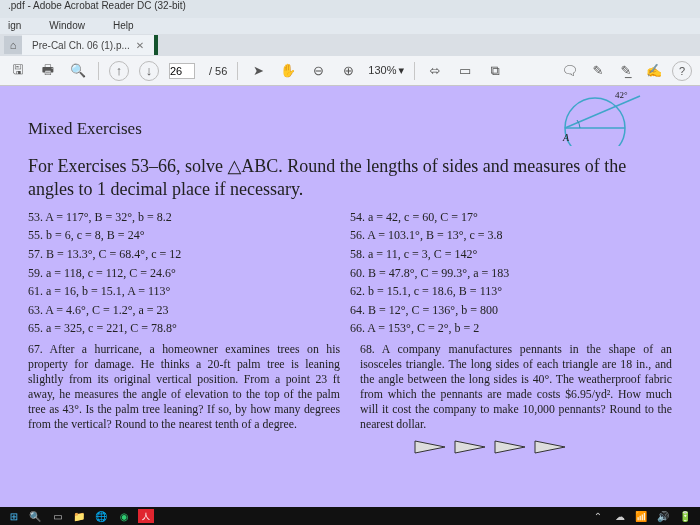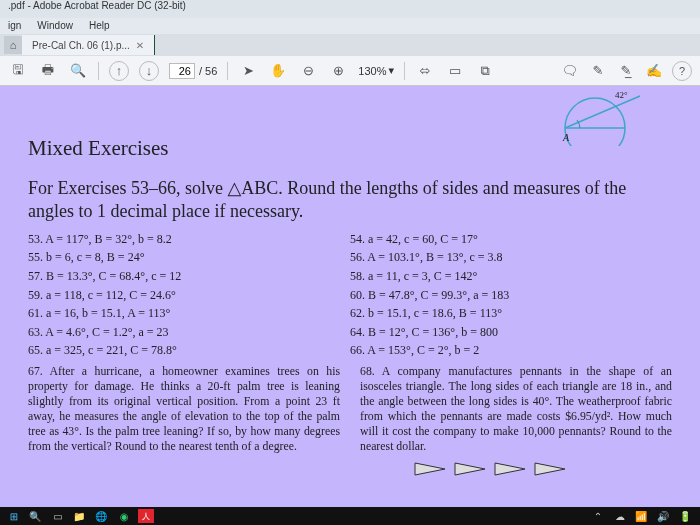--- a/index.html
+++ b/index.html
@@ -10,68 +10,68 @@
   overflow: hidden;
   position: relative;
 }
 .titlebar {
   height: 18px; background: #dde4ea; color: #333;
   font-size: 10px; padding: 0 8px;
 }
 .menubar {
   height: 16px; background: #e3e9ef;
   font-size: 10px; padding: 2px 8px; color: #333;
-  display: flex; gap: 16px;
+  display: flex; gap: 28px;
 }
 .tabrow {
   height: 22px; background: #dadfe5;
   display: flex; align-items: center; padding: 0 4px;
 }
 .tab-home {
   width: 18px; height: 18px; background: #c5ccd4;
   font-size: 11px; display:flex; align-items:center; justify-content:center;
   color:#555;
 }
 .tab {
   height: 20px; background: #eef2f6; padding: 2px 10px;
   font-size: 10px; color: #444;
   display:flex; align-items:center; gap:6px;
-  border-right: 1px solid #14532d;
+  border-right: 4px solid #14532d;
 }
 .tab .x { font-size: 10px; color: #777; }
 .toolbar {
   height: 30px; background: #f2f4f7;
   display: flex; align-items: center; gap: 10px;
   padding: 0 8px; border-bottom: 1px solid #c7c7c7;
   font-size: 11px; color: #555;
 }
 .toolbar .sep { width:1px; height:18px; background:#c7c7c7; }
 .tbtn {
   width: 20px; height: 20px; display:flex; align-items:center;
   justify-content:center; font-size: 13px; color:#555;
 }
 .pagebox {
   display:flex; align-items:center; font-size:11px; color:#333;
 }
 .pagebox input {
   width: 26px; height: 16px; border:1px solid #bbb;
-  font-size: 11px; text-align: right; padding-right:3px;
-}
-.zoom { font-size: 11px; color:#333; display:flex; align-items:center; gap:2px;}
+  font-size: 11px; text-align: left; padding-right:3px;
+}
+.zoom { font-size: 11px; color:#333; display:flex; align-items:flex-start; gap:2px;}
 .right-icons { margin-left:auto; display:flex; gap:8px; }
 .page {
   position:absolute; top:86px; left:0; right:0; bottom:18px;
   background:#c4b5fd; padding: 20px 28px 8px 28px;
   font-family: "Times New Roman", serif;
   color:#222;
 }
 .diagram {
   position:absolute; top:0; right:40px; width:150px; height:60px;
 }
-.mixed { font-size: 21px; font-weight: normal; margin-top: 30px; }
+.mixed { font-size: 17px; font-weight: normal; margin-top: 13px; }
 .instr { font-size: 18px; margin-top: 16px; line-height:1.3; }
 .cols {
   display:flex; margin-top: 6px; 
   font-size: 12px; line-height: 1.55;
 }
 .col { flex:1; }
 .ex { white-space: nowrap; }
 .wordcols {
   display:flex; gap: 20px; margin-top: 4px;
   font-size: 11.8px; line-height: 1.28; justify-content: flex-end;
@@ -111,21 +111,21 @@
 </div>
 <div class="toolbar">
   <div class="tbtn">🖫</div>
   <div class="tbtn">🖶</div>
   <div class="tbtn">🔍</div>
   <div class="sep"></div>
   <div class="tbtn" style="border:1px solid #bbb;border-radius:50%;">↑</div>
   <div class="tbtn" style="border:1px solid #bbb;border-radius:50%;">↓</div>
   <div class="pagebox">
     <input value="26" style="">
-    <span style="margin-left:4px;">/ 56</span>
+    <span style="margin-left:14px;">/ 56</span>
   </div>
   <div class="sep"></div>
   <div class="tbtn">➤</div>
   <div class="tbtn">✋</div>
   <div class="tbtn">⊖</div>
   <div class="tbtn">⊕</div>
   <div class="zoom">
     <span>130%</span>
     <span>▾</span>
   </div>

